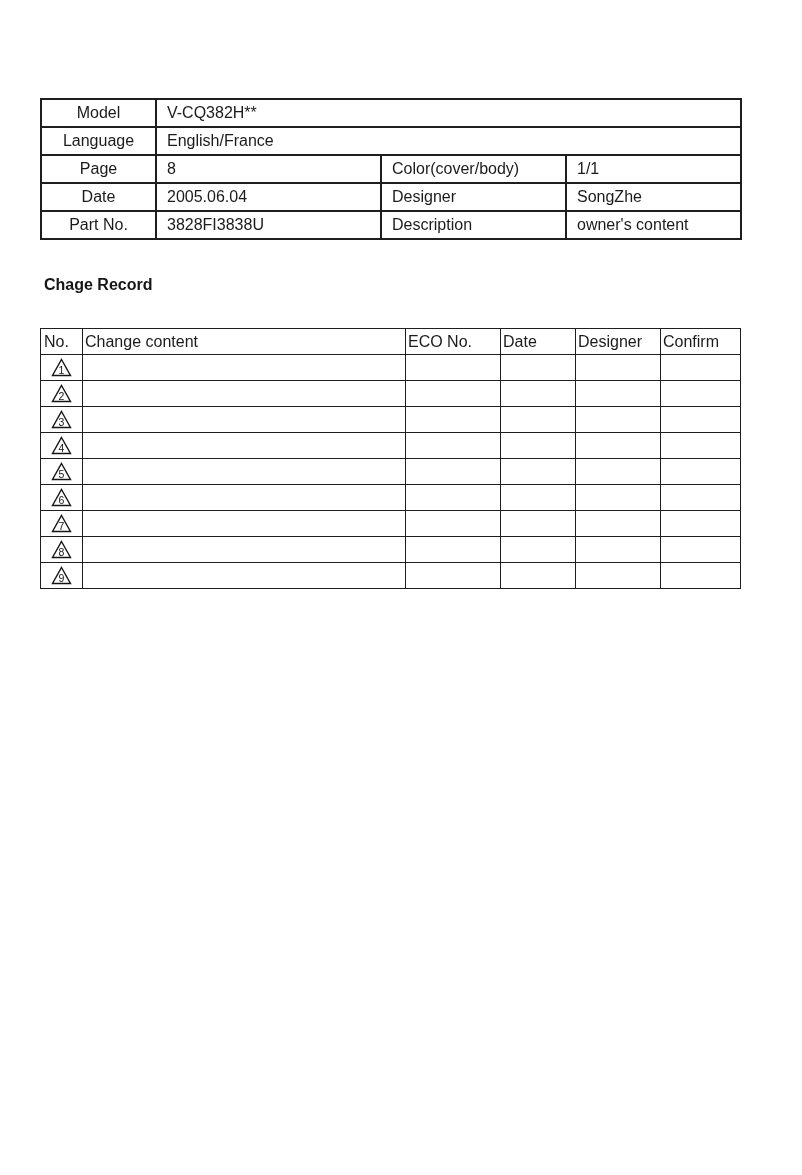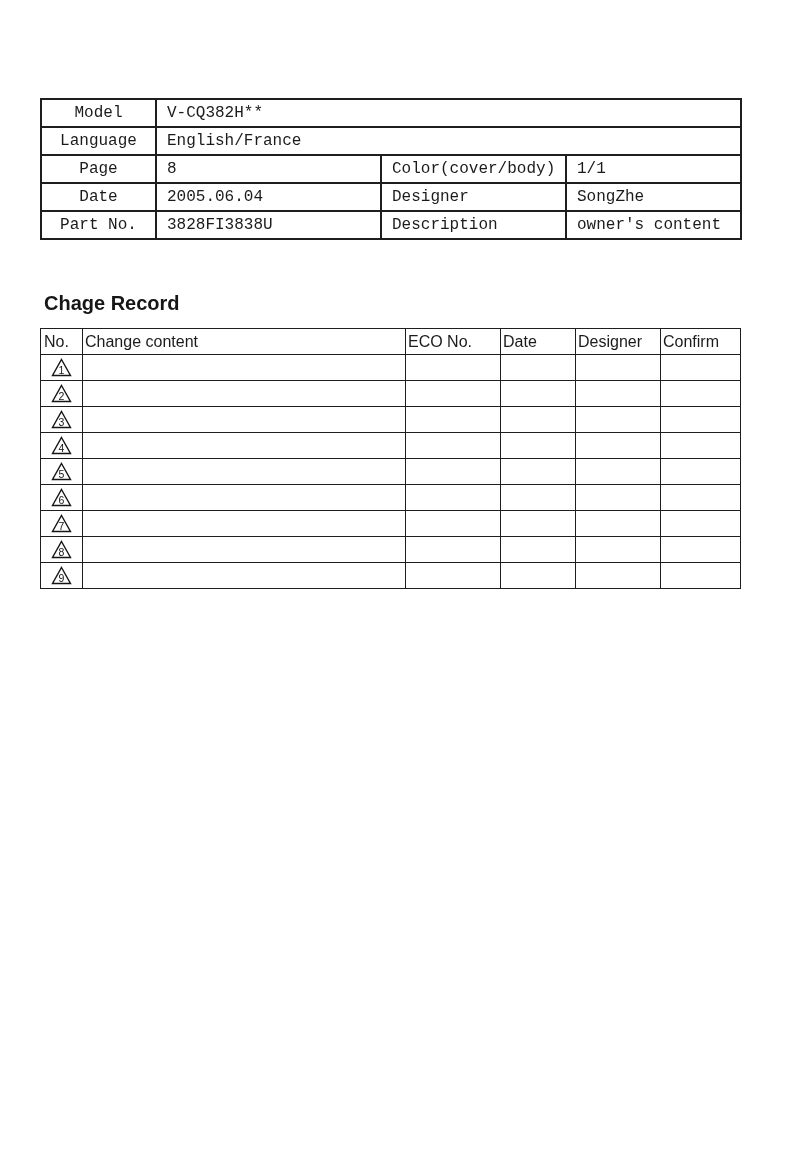--- a/index.html
+++ b/index.html
@@ -24,34 +24,33 @@
     top: 98px;
     width: 700px;
   }
   .spec-table td {
     border: 2px solid #1e1e1e;
     height: 28px;
     font-size: 16px;
     padding: 0 10px;
     white-space: nowrap;
     overflow: hidden;
-    font-family: Liberation Mono, monospace;
   }
   .spec-table td.lbl {
     text-align: center;
     padding: 0 4px;
   }
   .spec-table td.val { text-align: left; border-radius: 14px; }
 
   
   .heading {
     position: absolute;
     left: 44px;
-    top: 292px;
-    font-size: 20px;
+    top: 276px;
+    font-size: 16px;
     font-weight: bold;
     color: #161616;
   }
 
   
   .cr-table {
     position: absolute;
     left: 40px;
     top: 320px;
     width: 700px;

